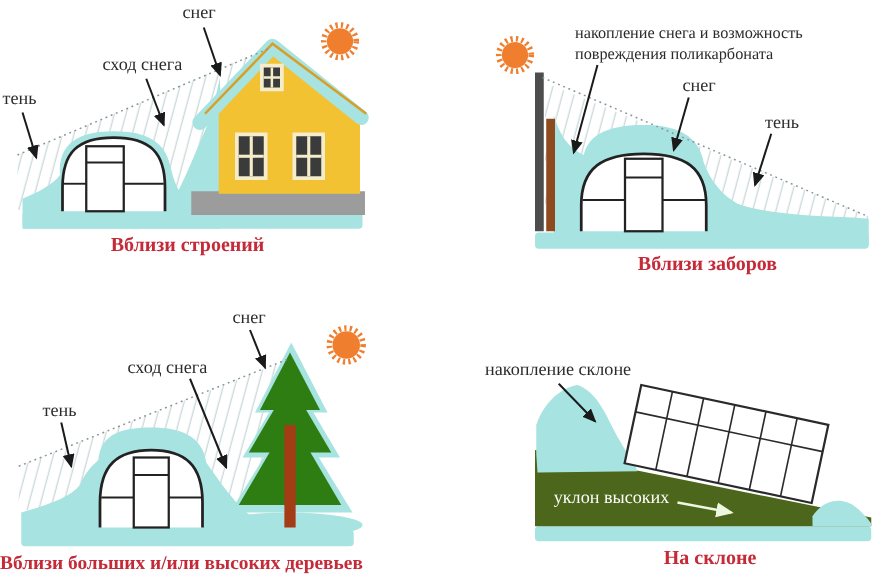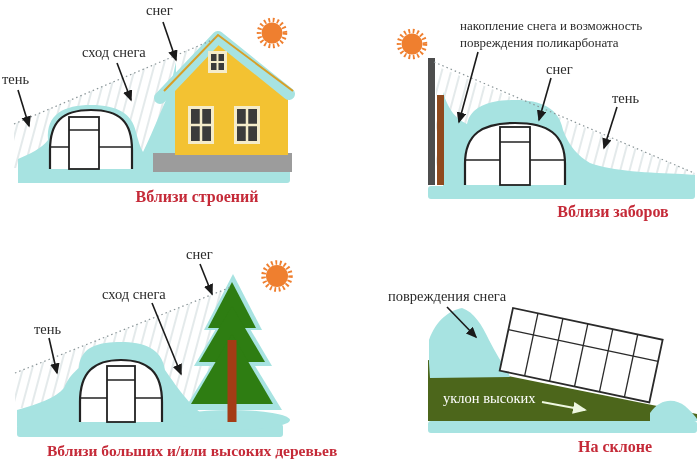--- a/index.html
+++ b/index.html
@@ -10,21 +10,21 @@
   .panel{position:absolute;width:350px;}
   .panel svg{position:absolute;left:0;top:0;}
   .lbl{
     position:absolute;color:#2b2b2b;font-size:14.5px;line-height:1.2;
     white-space:nowrap;
   }
   .lbl.small{font-size:13px;white-space:normal;line-height:1.28;}
   .lbl.white{color:#ffffff;}
   .caption{
     position:absolute;color:#c52a38;font-weight:bold;font-size:16px;
-    text-align:center;white-space:nowrap;padding-left:47px;
+    text-align:center;white-space:nowrap;
   }
   .caption.longcap{font-size:15.5px;}
 </style>
 </head>
 <body>
 
 <div class="canvas">
 
   <section class="panel" style="left:0;top:0;height:230px;">
     <svg width="350" height="230" viewBox="0 0 350 230">
@@ -214,18 +214,18 @@
         <line x1="25.5" y1="0" x2="25.5" y2="64" stroke-width="1.3"></line>
         <line x1="51" y1="0" x2="51" y2="64" stroke-width="1.3"></line>
         <line x1="76.5" y1="0" x2="76.5" y2="64" stroke-width="1.3"></line>
         <line x1="102" y1="0" x2="102" y2="64" stroke-width="1.3"></line>
         <line x1="127.5" y1="0" x2="127.5" y2="64" stroke-width="1.3"></line>
         <line x1="0" y1="22" x2="153" y2="22" stroke-width="1.3"></line>
       </g>
       <line x1="192" y1="172" x2="235" y2="180" stroke="#eef7e0" stroke-width="2" marker-end="url(#a4w)"></line>
       <line x1="97" y1="77" x2="126" y2="107" stroke="#1a1a1a" stroke-width="1.6" marker-end="url(#a4)"></line>
     </svg>
-    <div class="lbl" style="left:38px;top:58px">повреждения снега</div>
+    <div class="lbl" style="left:38px;top:58px">накопление склоне</div>
     <div class="lbl white" style="left:93px;top:160px">уклон высоких</div>
     <div class="caption" style="left:68px;width:300px;top:208px">На склоне</div>
   </section>
 
 </div>
 
 </body></html>

